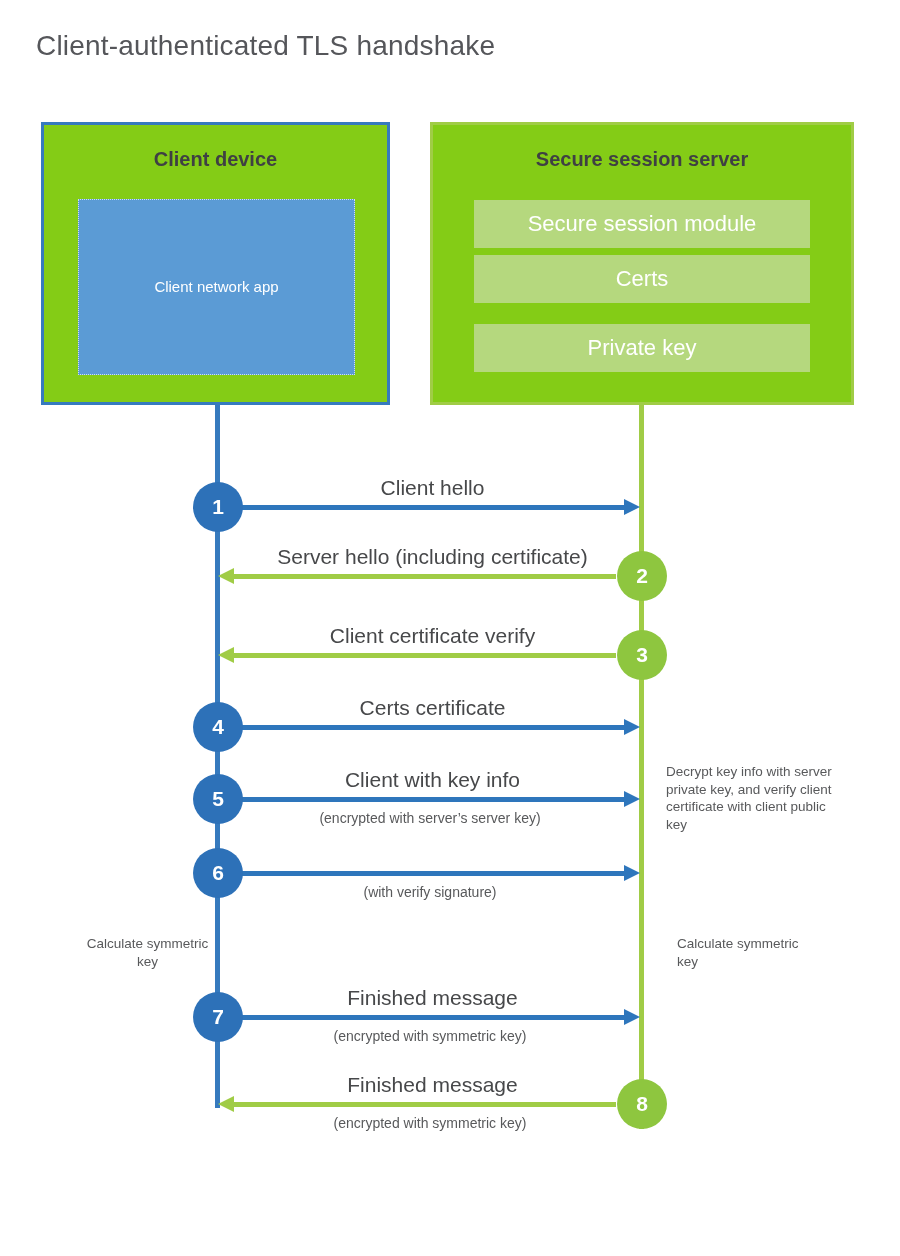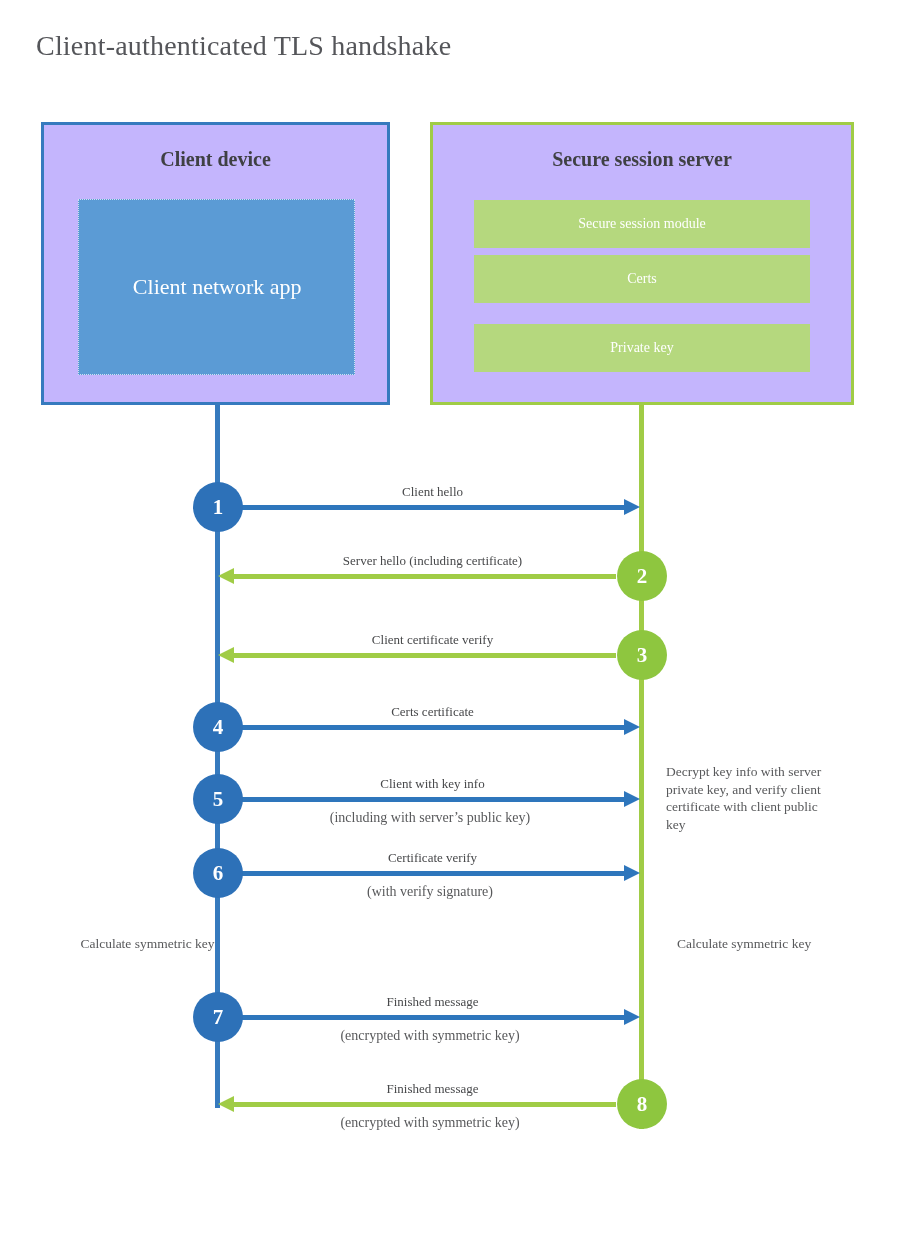--- a/index.html
+++ b/index.html
@@ -1,47 +1,47 @@
 <!DOCTYPE html>
 <html><head>
 <meta charset="utf-8">
 <style>
   html,body{margin:0;padding:0;background:#fff;}
   .canvas{
     position:relative;
     width:900px;height:1256px;
     background:#ffffff;
-    font-family:Liberation Serif, serif;
+    font-family:Liberation Sans, sans-serif;
     overflow:hidden;
   }
   .page-title{
     position:absolute;left:36px;top:30px;
     font-size:28px;font-weight:400;color:#55565a;letter-spacing:.2px;
   }
   
-  .actor-box{position:absolute;top:122px;height:283px;box-sizing:border-box;background:#c4b5fd;}
+  .actor-box{position:absolute;top:122px;height:283px;box-sizing:border-box;background:#84cc16;}
   .actor-box.client{left:41px;width:349px;border:3px solid #367abe;}
   .actor-box.server{left:430px;width:424px;border:3px solid #a0cc46;}
   .box-title{
     position:absolute;left:0;right:0;top:23px;
     text-align:center;font-size:20px;font-weight:700;color:#3f4043;
   }
   .app-box{
     position:absolute;left:34px;top:74px;width:277px;height:176px;
     background:#5b9bd5;border:1px dotted #cfe1f3;box-sizing:border-box;
     display:flex;align-items:center;justify-content:center;
   }
   .app-box span{
-    display:inline-block;width:170px;text-align:right;
-    color:#ffffff;font-size:22px;line-height:1.35;
+    display:inline-block;width:170px;text-align:center;
+    color:#ffffff;font-size:15px;line-height:1.35;
   }
   .server-bar{
     position:absolute;left:41px;width:336px;height:48px;
     background:#b5d87e;display:flex;align-items:center;justify-content:center;
-    color:#ffffff;font-size:14px;
+    color:#ffffff;font-size:22px;
   }
   .bar-1{top:75px}.bar-2{top:130px}.bar-3{top:199px}
   
   .lifeline{position:absolute;width:5px;top:405px;}
   .lifeline.blue{left:215px;height:703px;background:#367abe;}
   .lifeline.green{left:639px;height:724px;background:#a0cc46;}
   
   .msg{position:absolute;left:193px;width:474px;height:50px;}
   .circle{
     position:absolute;top:0;width:50px;height:50px;border-radius:50%;
@@ -52,21 +52,21 @@
   .msg.green .circle{right:0;background:#8ec63f;}
   .arrow-line{position:absolute;top:22.5px;height:5px;z-index:2;}
   .msg.blue  .arrow-line{left:48px;width:383px;background:#2e76bc;}
   .msg.green .arrow-line{left:41px;width:382px;background:#a0cc46;}
   .arrow-head{position:absolute;top:17px;width:0;height:0;z-index:2;
     border-top:8px solid transparent;border-bottom:8px solid transparent;}
   .msg.blue  .arrow-head{left:431px;border-left:16px solid #2e76bc;}
   .msg.green .arrow-head{left:25px;border-right:16px solid #a0cc46;}
   .msg-label{
     position:absolute;left:25px;right:20px;bottom:32px;
-    text-align:center;font-size:13px;color:#47484a;
+    text-align:center;font-size:21px;color:#47484a;
   }
   .msg-sub{
     position:absolute;left:25px;right:25px;top:36px;
     text-align:center;font-size:14px;color:#58595b;
   }
   
   .side-note{position:absolute;font-size:13.5px;line-height:1.3;color:#58595b;}
   .note-decrypt{left:666px;top:763px;width:170px;}
   .note-calc-left{left:80px;top:935px;width:135px;text-align:center;}
   .note-calc-right{left:677px;top:935px;width:135px;text-align:left;}
@@ -135,30 +135,29 @@
     <div class="msg-sub"></div>
   </div>
 
   <div class="msg blue" style="top:774px">
     <div class="arrow-line"></div>
     <div class="arrow-head"></div>
     <div class="circle">
         <span>5</span>
       </div>
     <div class="msg-label">Client with key info</div>
-    <div class="msg-sub">(including with server’s public key)</div>
+    <div class="msg-sub">(encrypted with server’s server key)</div>
   </div>
 
   <div class="msg blue" style="top:848px">
     <div class="arrow-line"></div>
     <div class="arrow-head"></div>
     <div class="circle">
         <span>6</span>
       </div>
-    <div class="msg-label">Certificate verify</div>
     <div class="msg-sub">(with verify signature)</div>
   </div>
 
   <div class="msg blue" style="top:992px">
     <div class="arrow-line"></div>
     <div class="arrow-head"></div>
     <div class="circle">
         <span>7</span>
       </div>
     <div class="msg-label">Finished message</div>

